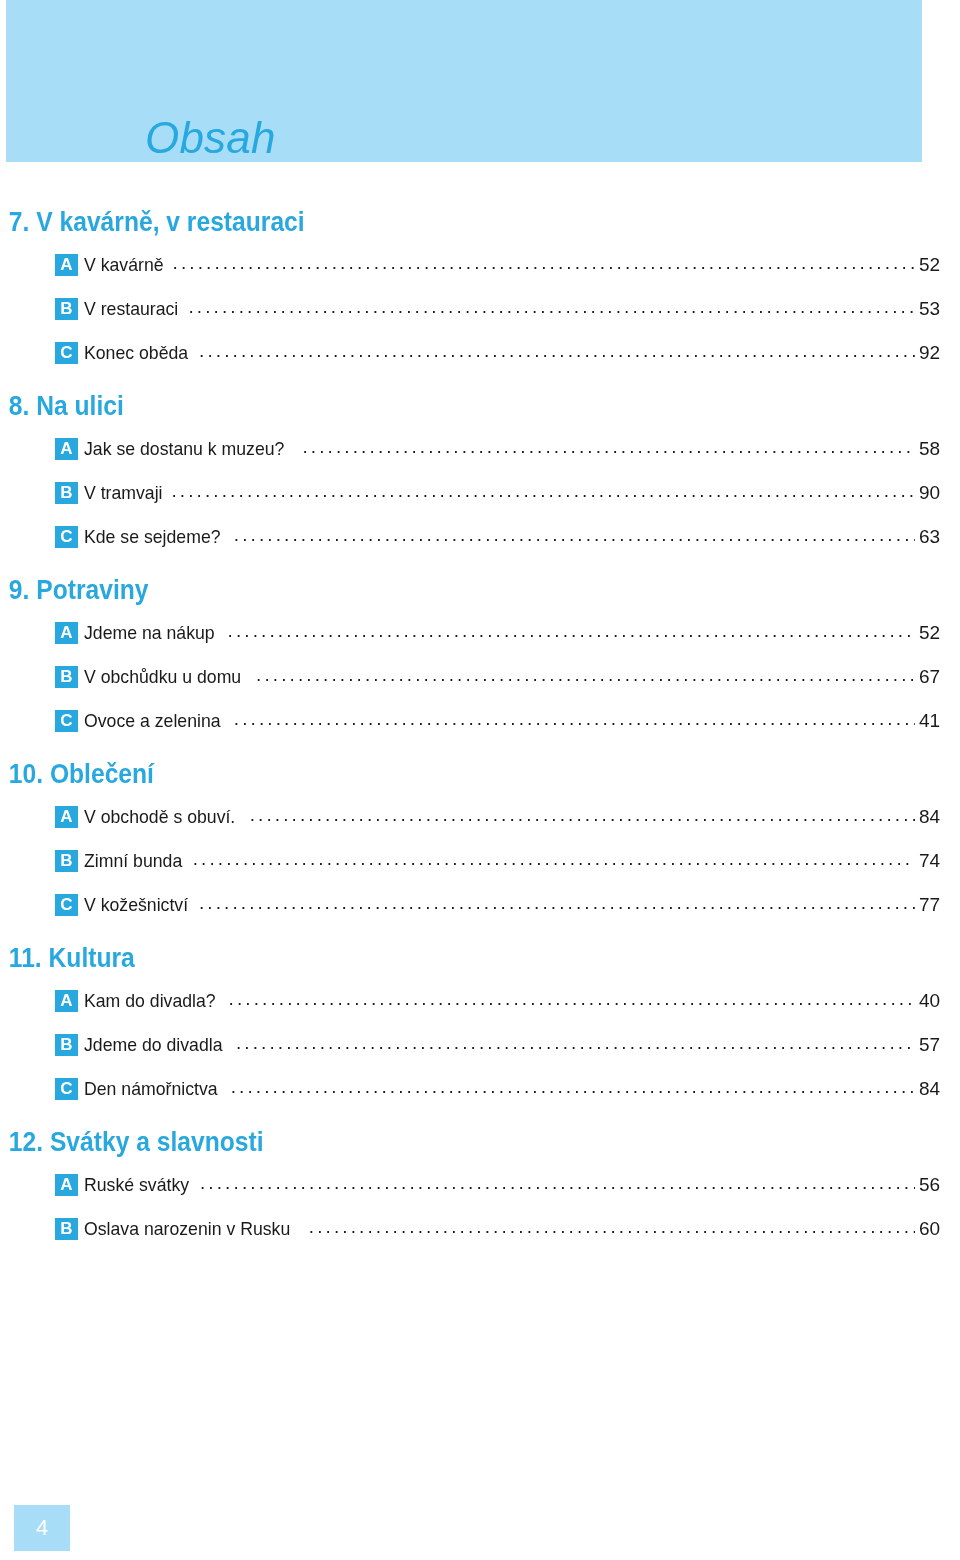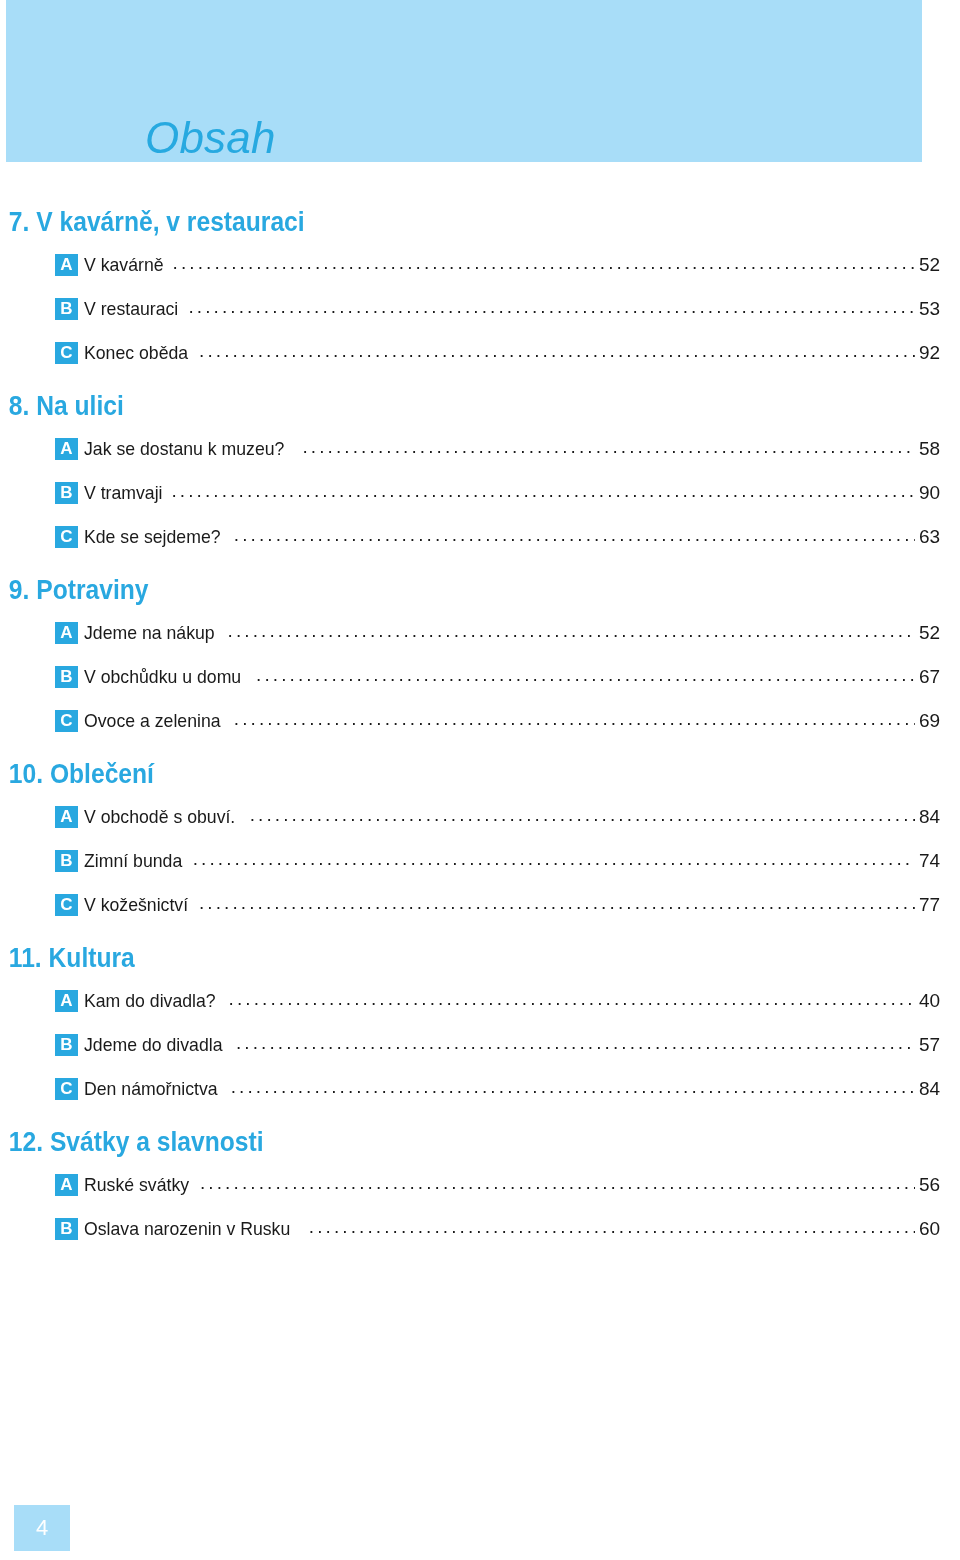--- a/index.html
+++ b/index.html
@@ -199,21 +199,21 @@
       <div class="entry">
         <span class="badge">B</span>
         <span class="entry-label">V obchůdku u domu</span>
         <span class="leader"></span>
         <span class="entry-page">67</span>
       </div>
       <div class="entry">
         <span class="badge">C</span>
         <span class="entry-label">Ovoce a zelenina</span>
         <span class="leader"></span>
-        <span class="entry-page">69</span>
+        <span class="entry-page">41</span>
       </div>
     </div>
     <div class="section">
       <div class="section-heading">10. Oblečení</div>
       <div class="entry">
         <span class="badge">A</span>
         <span class="entry-label">V obchodě s obuví.</span>
         <span class="leader"></span>
         <span class="entry-page">84</span>
       </div>

